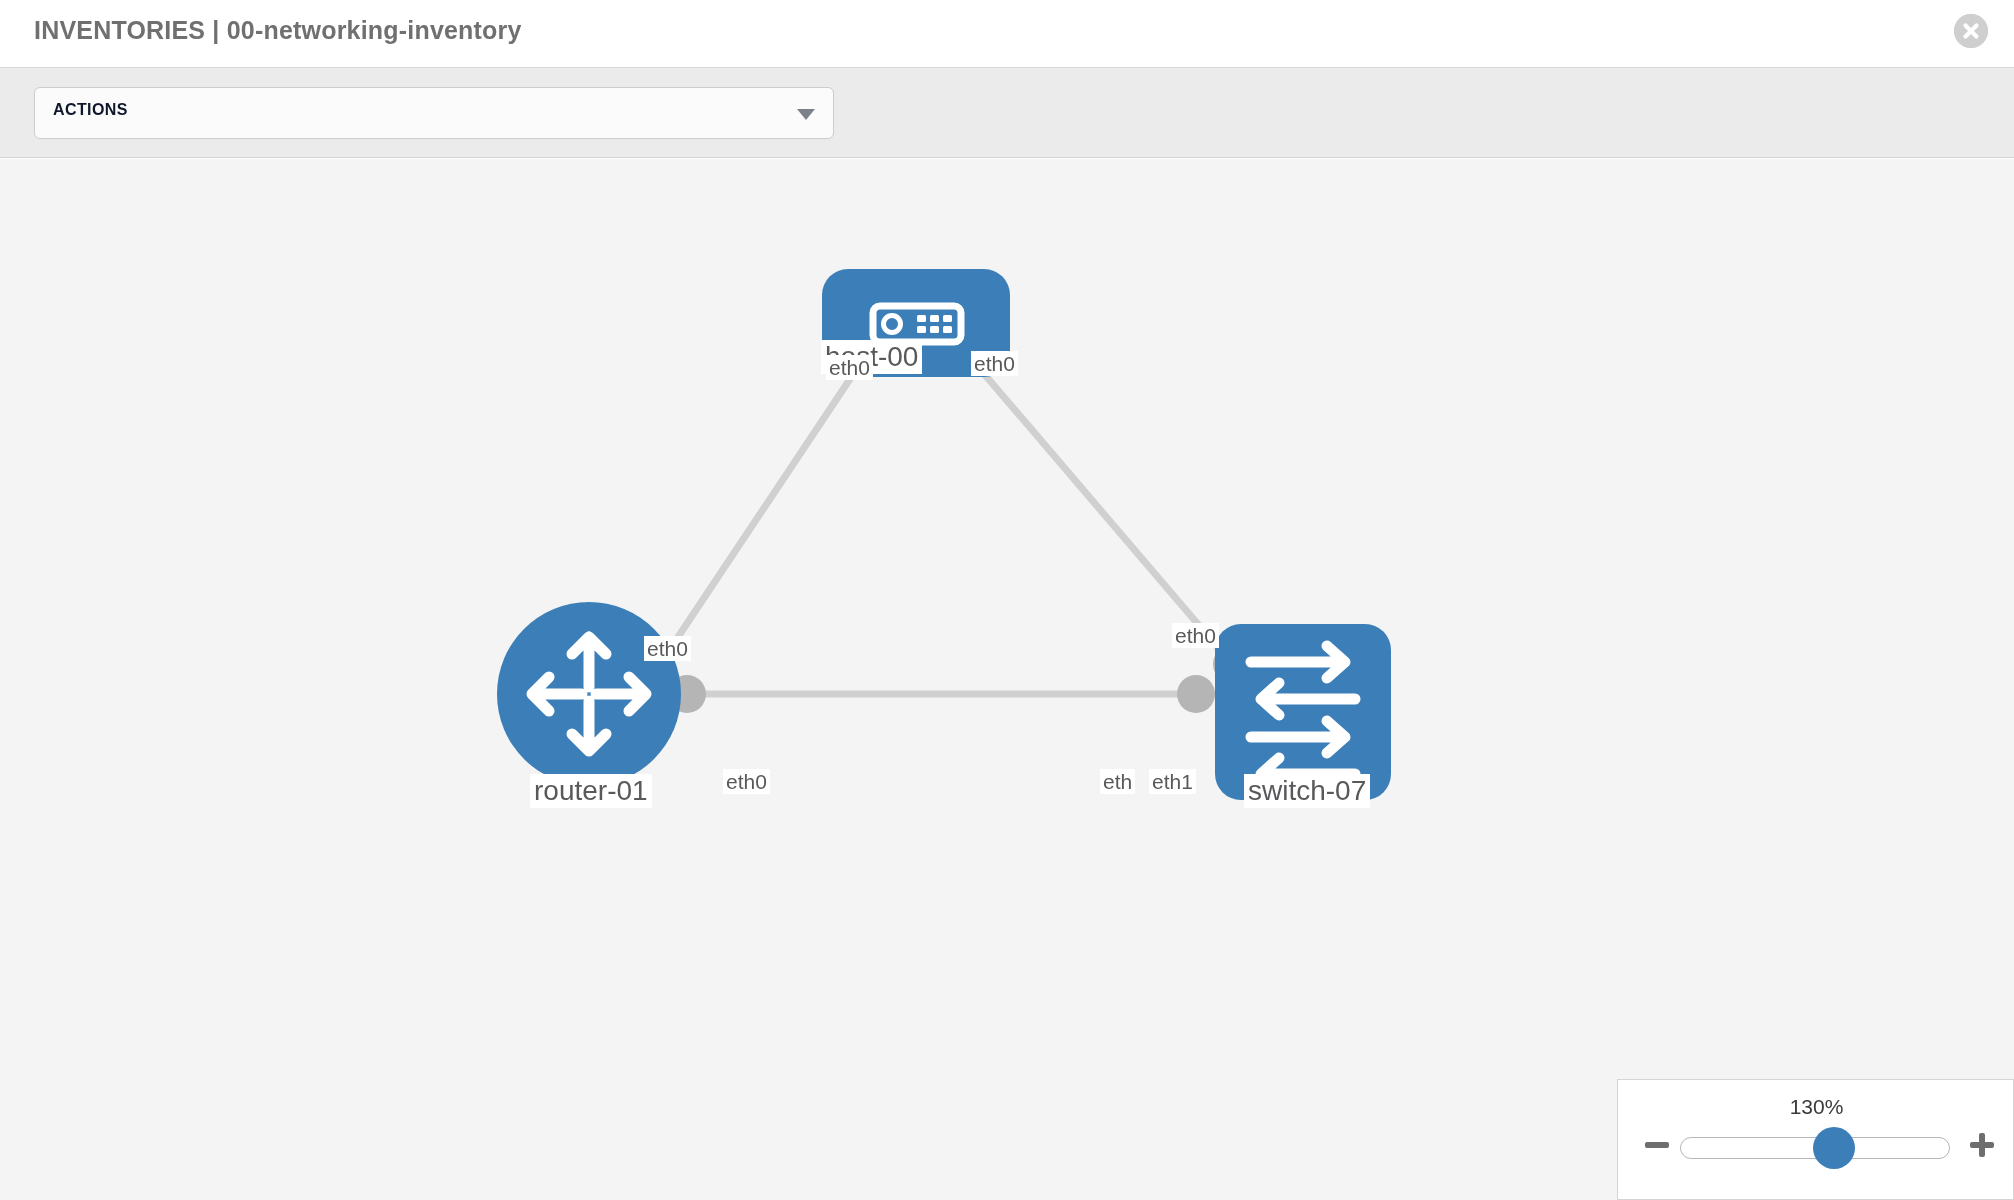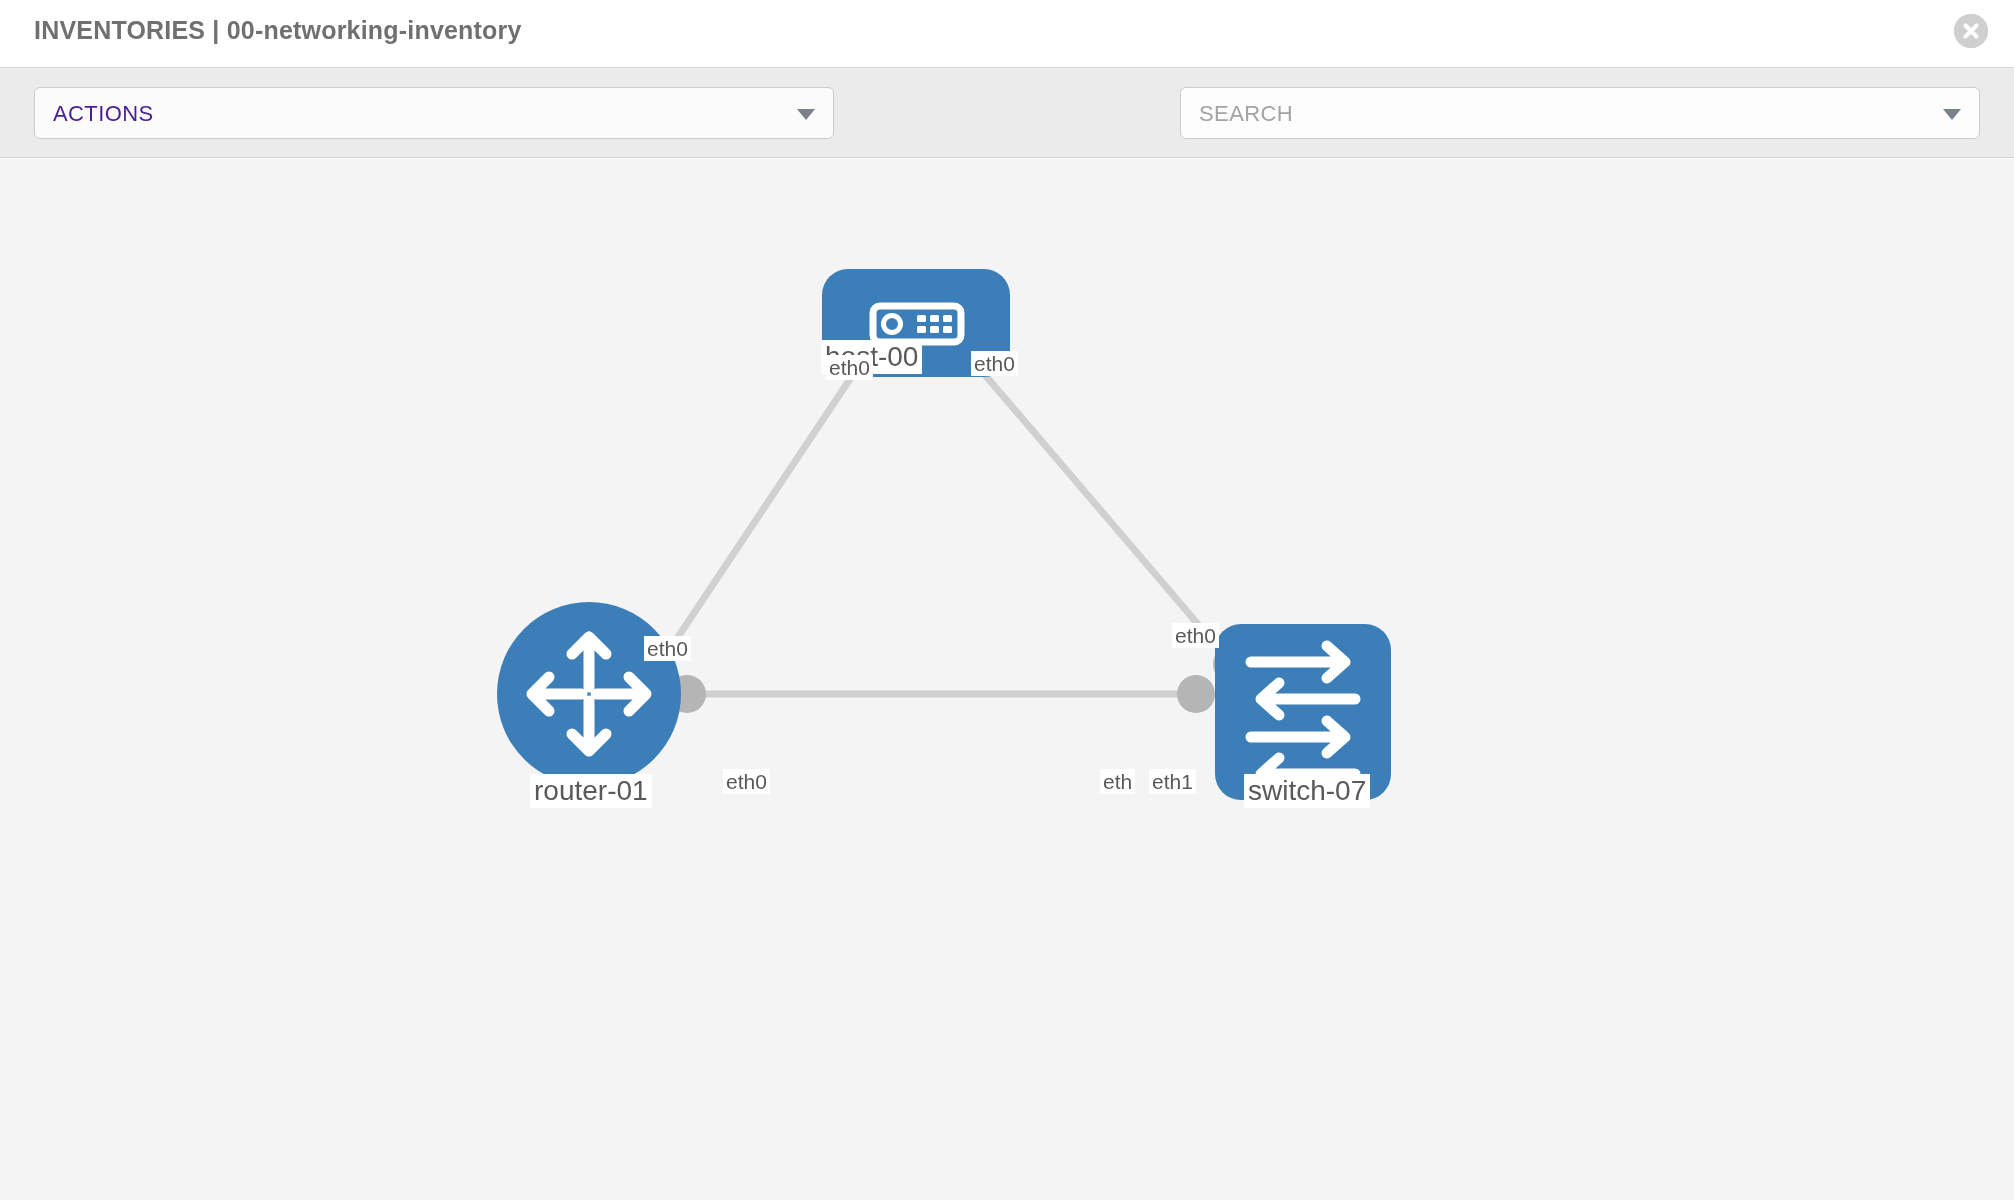--- a/index.html
+++ b/index.html
@@ -70,23 +70,24 @@
     height: 52px;
     box-sizing: border-box;
     background: #fbfbfb;
     border: 1px solid #cccccc;
     border-radius: 6px;
   }
   .actions-select .label {
     position: absolute;
     left: 18px;
     top: 13px;
-    font-size: 22px;
-    color: #4c1d95;
+    font-size: 16px;
+    color: #0f172a;
     letter-spacing: 0.4px;
+    font-weight: bold;
   }
   .caret {
     position: absolute;
     right: 18px;
     top: 21px;
     width: 0; height: 0;
     border-left: 9px solid transparent;
     border-right: 9px solid transparent;
     border-top: 11px solid #7b808a;
   }
@@ -229,24 +230,20 @@
       <svg width="40" height="40" viewBox="0 0 40 40" aria-hidden="true">
         <g fill="none" stroke="#81858f" stroke-width="4" stroke-linecap="round">
           <circle cx="15" cy="15" r="7.5"></circle>
           <path d="M20.4 20.4 L32 32"></path>
           <path d="M27 27 L31 23"></path>
           <path d="M31.5 31.5 L35 28"></path>
         </g>
       </svg>
     </div>
 
-    <div class="search-box">
-      <div class="label">SEARCH</div>
-      <div class="caret"></div>
-    </div>
   </div>
 
   <div class="canvas">
 
     <svg width="2014" height="1041" aria-hidden="true">
 
       <g stroke="#d0d0d0" stroke-width="7" fill="none">
         <line x1="880" y1="175" x2="660" y2="505"></line>
       </g>
       <g stroke="#d0d0d0" stroke-width="7" fill="none">
@@ -305,14 +302,33 @@
 
     <div class="nlabel small" style="left:826px;  top:196px;">eth0</div>
     <div class="nlabel small" style="left:971px;  top:192px;">eth0</div>
     <div class="nlabel small" style="left:644px;  top:477px;">eth0</div>
     <div class="nlabel small" style="left:1172px; top:464px;">eth0</div>
     <div class="nlabel small" style="left:723px;  top:610px;">eth0</div>
     <div class="nlabel small" style="left:1100px; top:610px;">eth</div>
     <div class="nlabel small" style="left:1149px; top:610px;text-align:center;">eth1</div>
   </div>
 
+  <div class="zoom-panel">
+    <div class="zoom-pct">130%</div>
+
+    <div class="zoom-minus">
+      <svg width="30" height="30" viewBox="0 0 30 30" aria-hidden="true">
+        <rect x="3" y="12" width="24" height="6" rx="2" fill="#6e6e6e"></rect>
+      </svg>
+    </div>
+
+    <div class="zoom-track"></div>
+    <div class="zoom-thumb"></div>
+
+    <div class="zoom-plus">
+      <svg width="30" height="30" viewBox="0 0 30 30" aria-hidden="true">
+        <rect x="3" y="12" width="24" height="6" rx="2" fill="#6e6e6e"></rect>
+        <rect x="12" y="3" width="6" height="24" rx="2" fill="#6e6e6e"></rect>
+      </svg>
+    </div>
+  </div>
 
 </div>
 
 </body></html>

